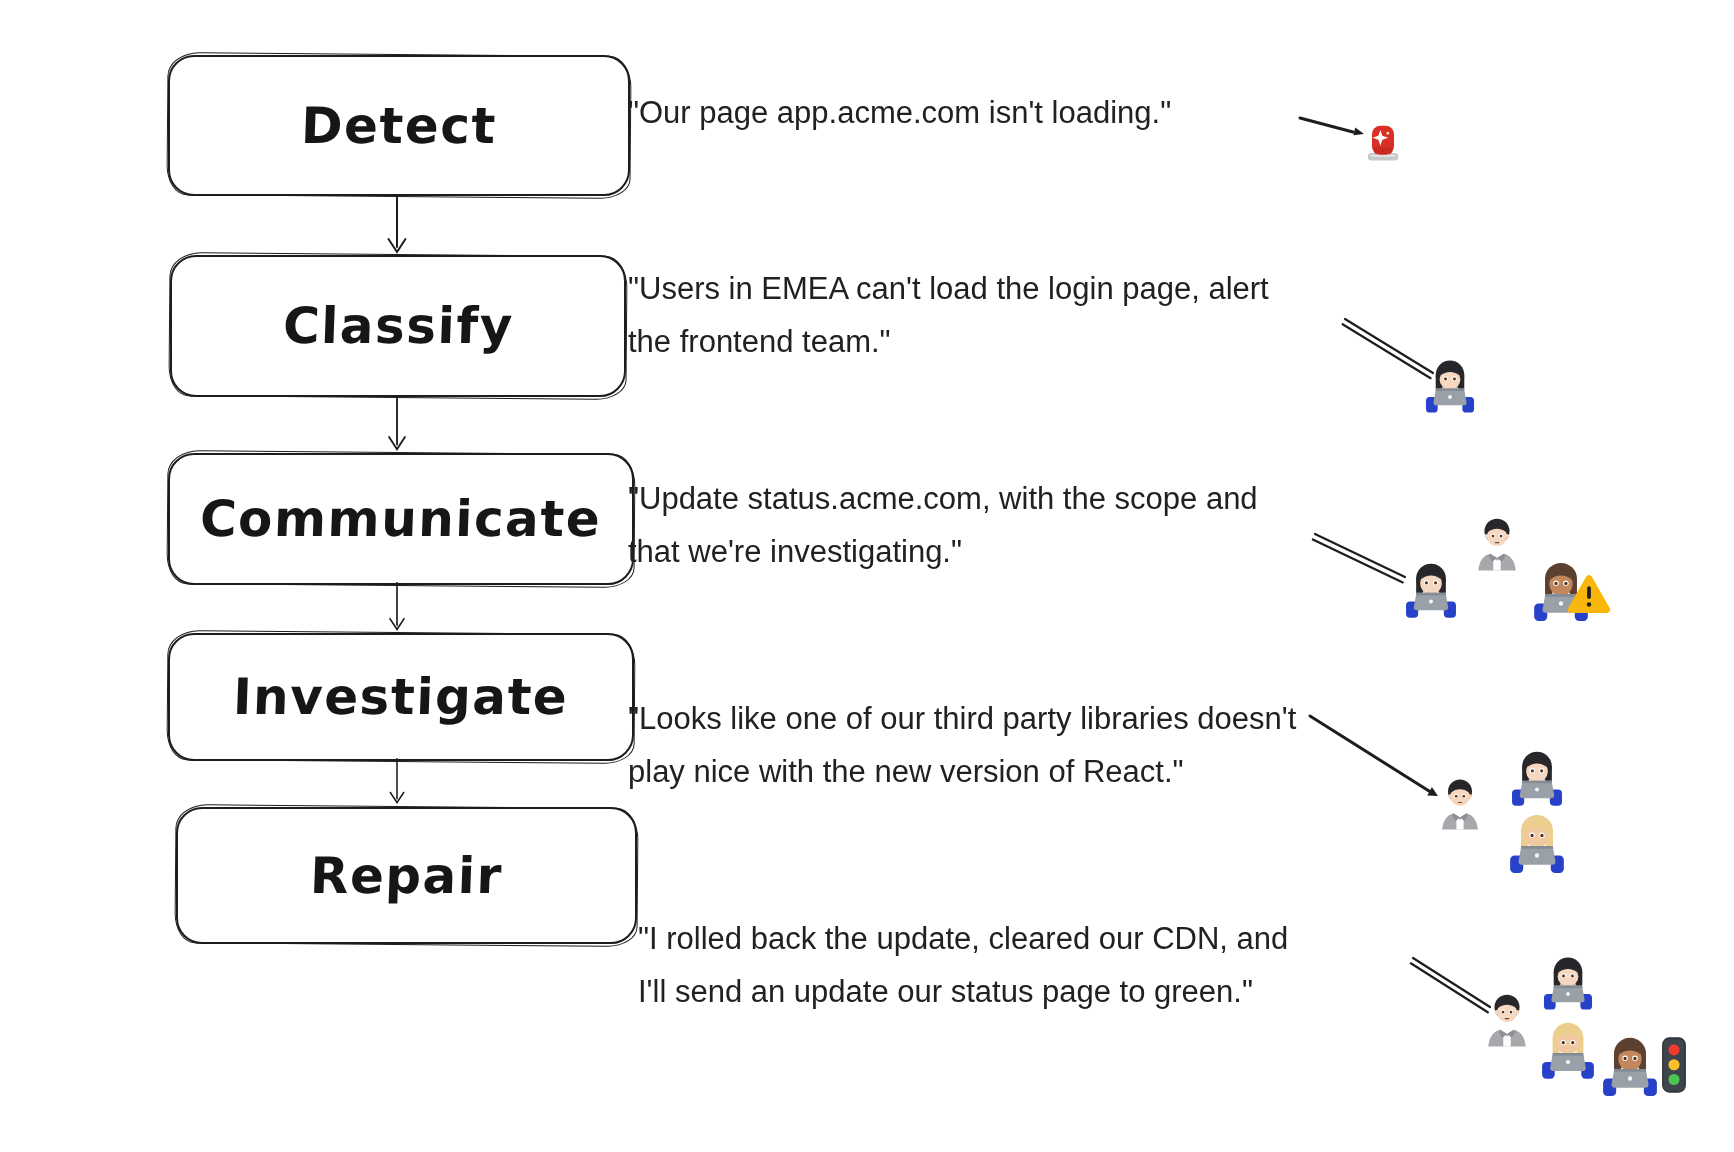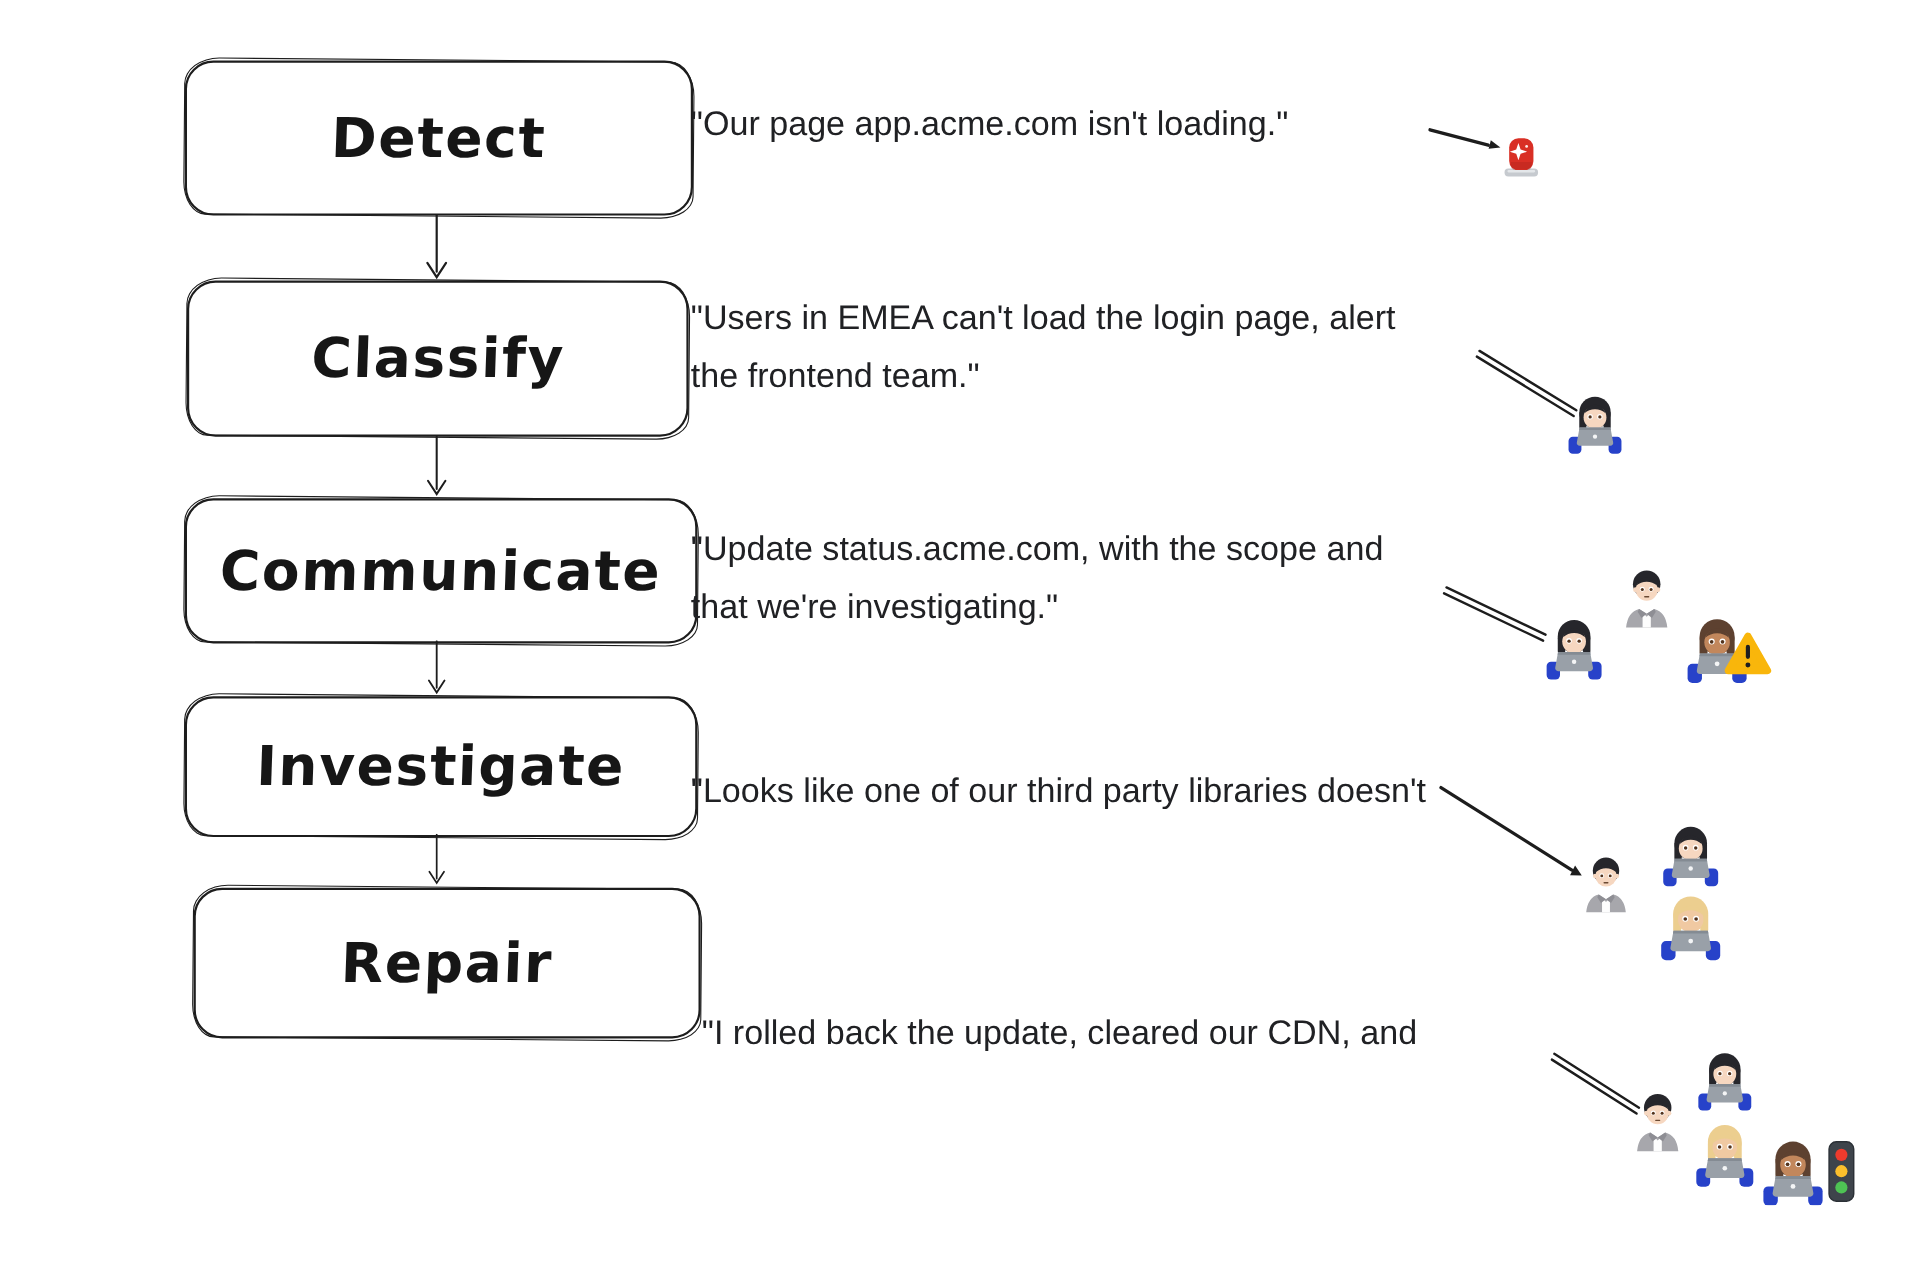--- a/index.html
+++ b/index.html
@@ -124,23 +124,25 @@
   <div class="quote" style="left:628px;top:262px">
     <div>"Users in EMEA can't load the login page, alert</div>
     <div>the frontend team."</div>
   </div>
   <div class="quote" style="left:628px;top:472px">
     <div>"Update status.acme.com, with the scope and</div>
     <div>that we're investigating."</div>
   </div>
   <div class="quote" style="left:628px;top:692px">
     <div>"Looks like one of our third party libraries doesn't</div>
+    <div>play nice with the new version of React."</div>
   </div>
   <div class="quote" style="left:638px;top:912px">
     <div>"I rolled back the update, cleared our CDN, and</div>
+    <div>I'll send an update our status page to green."</div>
   </div>
 
   <svg class="overlay" width="1734" height="1152" viewBox="0 0 1734 1152">
     <g stroke="#1d1d1d" stroke-width="3" stroke-linecap="round">
       <path d="M1300,118 L1353,132" fill="none"></path>
       <polygon points="1364,134 1353.3,135.3 1355.3,127.5" fill="#1d1d1d" stroke="none"></polygon>
     </g>
     <g stroke="#1d1d1d" stroke-width="2.2" stroke-linecap="round">
       <path d="M1345,319 L1433,373" fill="none"></path>
       <path d="M1342.6,324.2 L1430.6,378.2" fill="none"></path>

